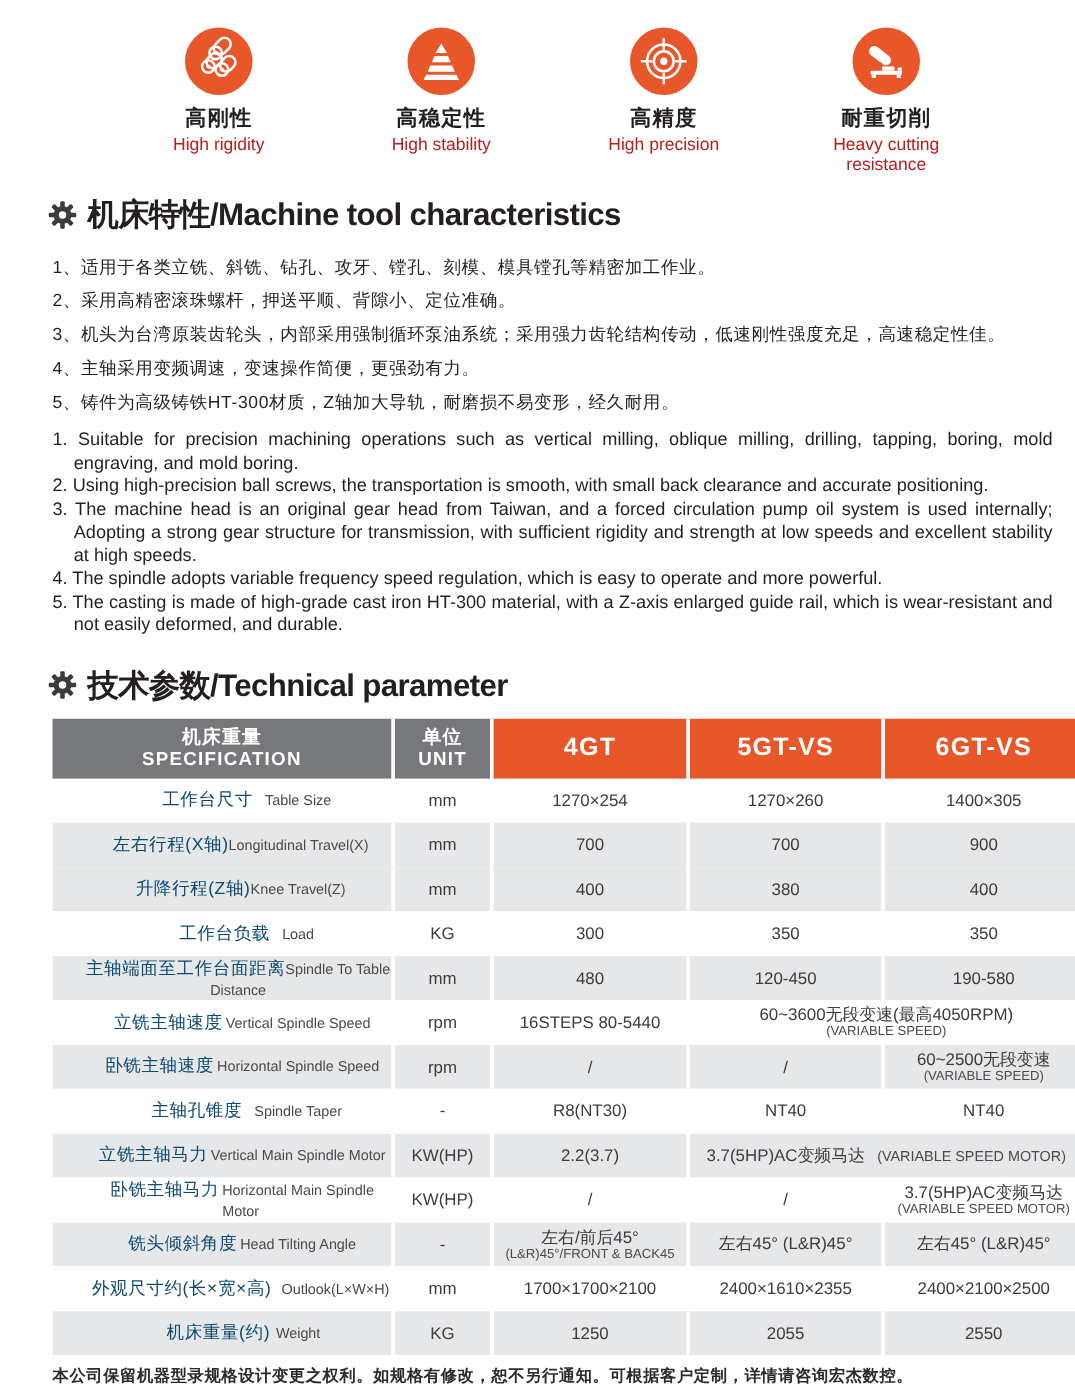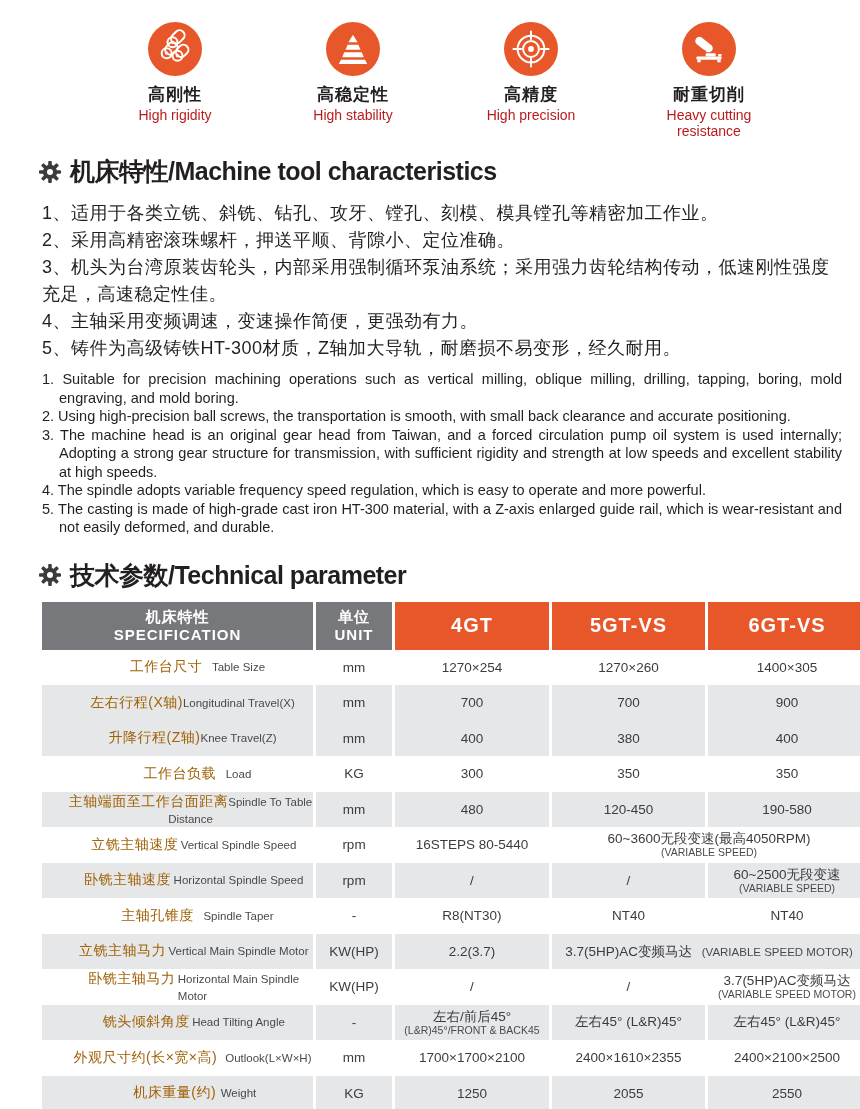--- a/index.html
+++ b/index.html
@@ -15,37 +15,37 @@
   .badge-zh { margin-top:7px; font-size:17px; font-weight:bold; letter-spacing:1px; }
   .badge-en { margin-top:1px; font-size:14px; line-height:16px; color:#b91c1c; }
 
   
   .sec-head { display:flex; align-items:center; gap:8px; margin:16px 0 0 14px; }
   .sec-head svg { width:24px; height:24px; }
   .sec-title { font-size:25px; font-weight:bold; letter-spacing:-0.5px; }
 
   
   .zh-list { margin:12px 18px 0 18px; }
-  .zh-item { font-size:18px; line-height:27px; letter-spacing:0.5px; }
+  .zh-item { font-size:14px; line-height:27px; letter-spacing:0.5px; }
   .en-list { margin:8px 18px 0 18px; }
   .en-item { font-size:14.5px; line-height:18.5px; text-align:justify; padding-left:17px; text-indent:-17px; }
 
   
   table.spec { border-collapse:separate; border-spacing:0; table-layout:fixed; width:824px; margin:10px 0 0 18px; }
   col.c-label { width:274px; } col.c-unit { width:79px; } col.c-m1 { width:157px; } col.c-m2 { width:156px; } col.c-m3 { width:158px; }
   .spec th, .spec td { border-right:3px solid #fff; vertical-align:middle; }
   .spec th:last-child, .spec td:last-child { border-right:none; }
   .spec thead th { height:48px; text-align:center; color:#fff; }
   th.h-gray { background:#77787b; }
   th.h-orange { background:#e8572a; font-size:20px; font-weight:bold; letter-spacing:1px; }
   .h2line { font-size:15px; font-weight:bold; line-height:18px; letter-spacing:1px; }
   .spec tbody td { height:35.5px; text-align:center; font-size:13.5px; color:#3c3c3e; background:#fff; }
   .spec tbody tr.g td { background:#e6e7e8; }
   td.lbl { text-align:left; padding-left:30px; }
-  .lbl-zh { font-size:14px; color:#a16207; display:inline-block; min-width:92px; letter-spacing:0.5px; }
+  .lbl-zh { font-size:14px; color:#0c4a6e; display:inline-block; min-width:92px; letter-spacing:0.5px; }
   .lbl-en { font-size:11.5px; color:#4a4a4c; }
   .cell-main { display:block; line-height:15px; }
   .cell-sub { display:block; font-size:10.5px; line-height:12px; color:#4a4a4c; }
   .cell-inline .cell-main, .cell-inline .cell-sub { display:inline; }
   .cell-inline .cell-sub { font-size:11.5px; margin-left:6px; }
   .one-line .cell-main { line-height:normal; }
 
   
   .footer { margin:8px 18px 0 18px; }
   .footer-zh { font-size:13px; font-weight:bold; letter-spacing:0.5px; color:#2b2b2b; }
@@ -190,21 +190,21 @@
     <colgroup>
         <col class="c-label">
         <col class="c-unit">
         <col class="c-m1">
         <col class="c-m2">
         <col class="c-m3">
       </colgroup>
     <thead>
       <tr>
         <th class="h-gray">
-          <div class="h2line">机床特性</div>
+          <div class="h2line">机床重量</div>
           <div class="h2line">SPECIFICATION</div>
         </th>
         <th class="h-gray">
           <div class="h2line">单位</div>
           <div class="h2line">UNIT</div>
         </th>
         <th class="h-orange">4GT</th>
         <th class="h-orange">5GT-VS</th>
         <th class="h-orange">6GT-VS</th>
       </tr>

